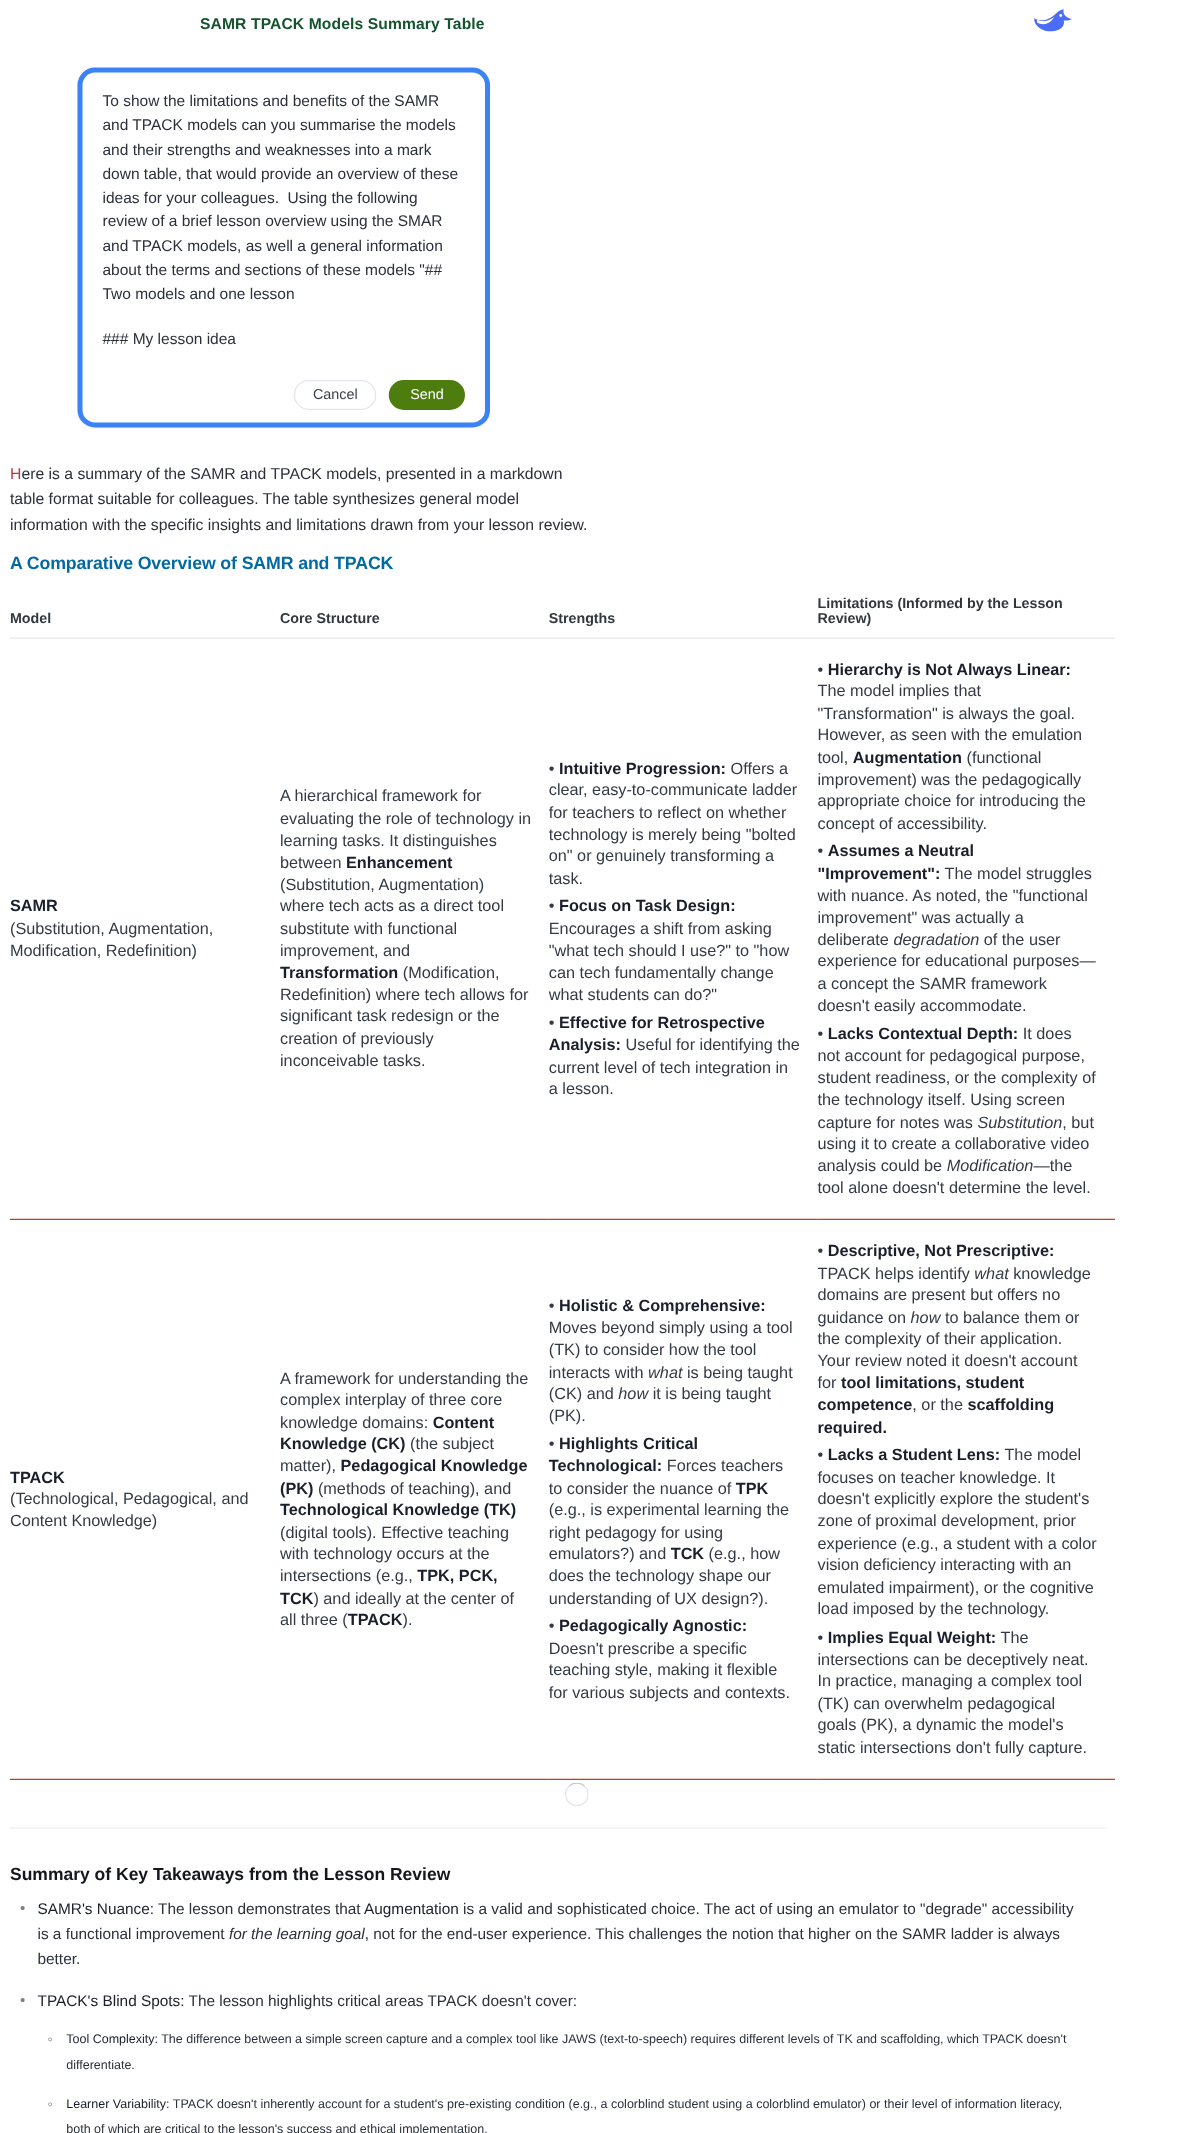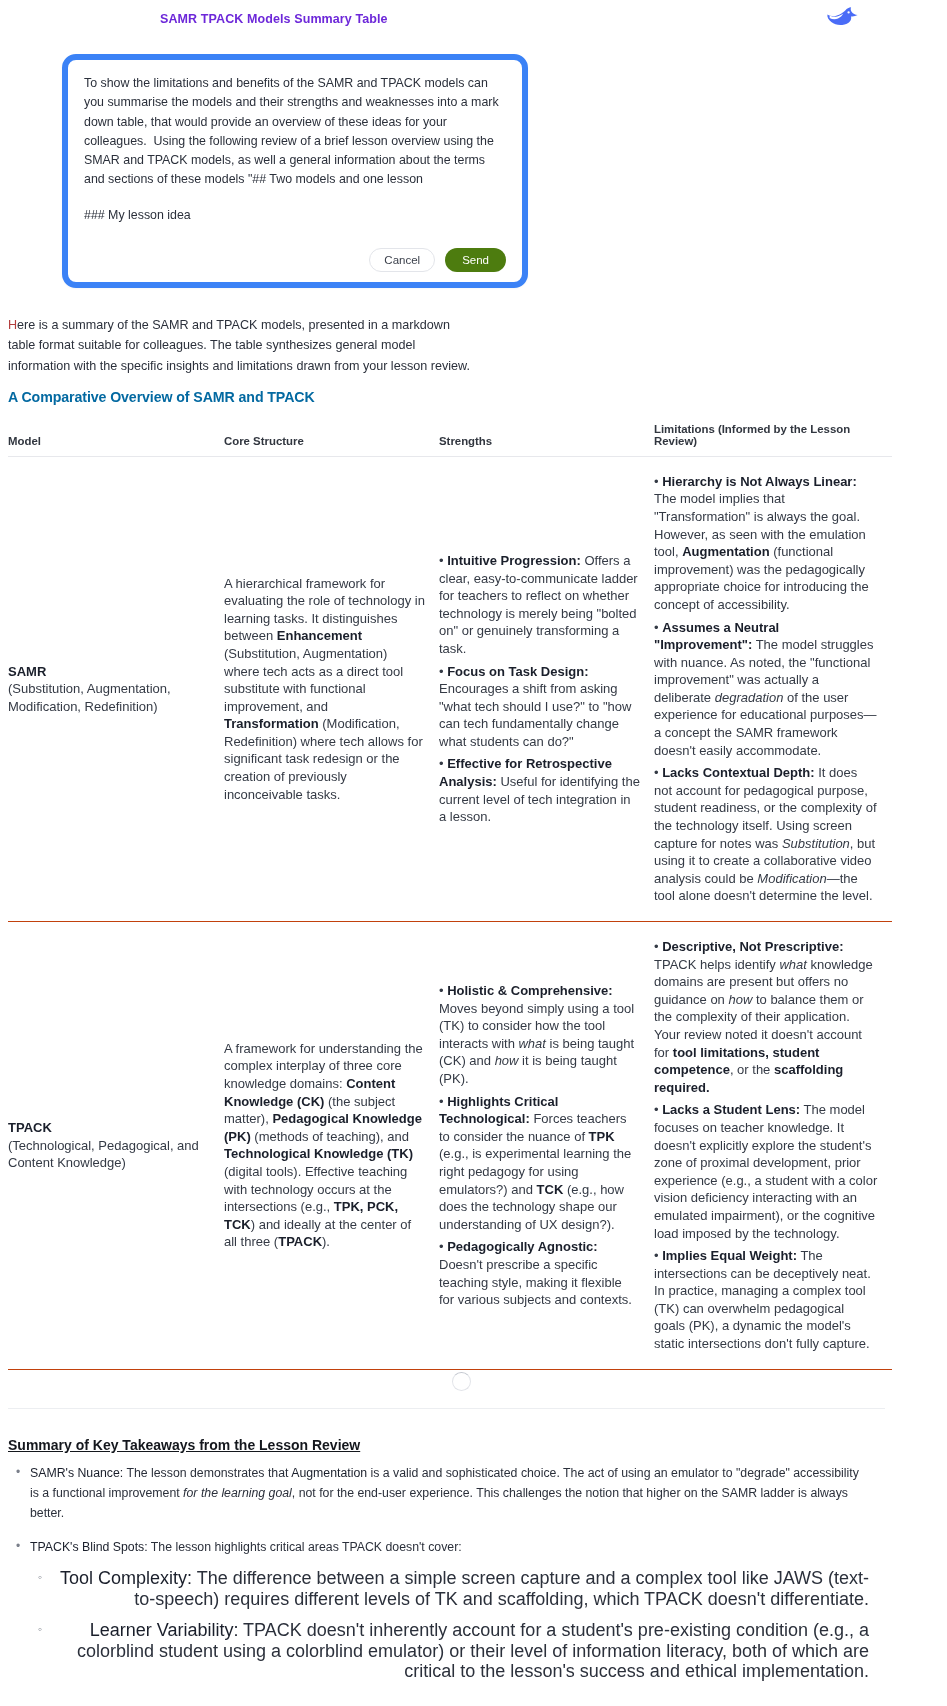--- a/index.html
+++ b/index.html
@@ -10,28 +10,28 @@
     font-family: "Liberation Sans", sans-serif;
     color: #1a1f2b;
     -webkit-font-smoothing: antialiased;
   }
   .page { position: relative; width: 947px; min-height: 1706px; }
 
   
   .topbar { position: relative; height: 40px; }
   .doc-title {
     position: absolute; left: 160px; top: 12px;
-    font-size: 12.5px; font-weight: 600; color: #6d28d9; letter-spacing: .1px;
+    font-size: 12.5px; font-weight: 600; color: #14532d; letter-spacing: .1px;
   }
   .brand-logo { position: absolute; right: 88px; top: 6px; width: 34px; height: 28px; }
 
   
   .prompt-wrap { padding: 14px 0 0 62px; }
   .prompt-card {
-    width: 466px; background: #ffffff; border: 6px solid #3b82f6;
+    width: 330px; background: #ffffff; border: 4px solid #3b82f6;
     border-radius: 14px; padding: 14px 16px 10px 16px;
     box-shadow: 0 1px 2px rgba(16,24,40,.04);
   }
   .prompt-text {
     font-size: 12.4px; line-height: 19.3px; color: #2b303b; white-space: pre-wrap;
   }
   .prompt-sub { font-size: 12.4px; line-height: 19.3px; color: #2b303b; margin-top: 16px; }
   .prompt-actions { display:flex; justify-content:flex-end; gap: 10px; margin-top: 23px; }
   .btn-cancel {
     background: #fff; border: 1px solid #e3e5ea; border-radius: 16px;
@@ -83,35 +83,35 @@
   .spinner {
     position: absolute; left: 444px; top: 2px;
     width: 19px; height: 19px; border-radius: 50%;
     border: 1.7px solid #e2e4e9; border-top-color: #c3c7cf;
   }
   .hr-light { border: none; border-top: 1px solid #eceef1; margin: 12px 0 0 0; }
 
   
   .lower { padding: 0 78px 0 8px; }
   .lower h3 {
-    font-size: 14px; font-weight: 700; color: #14171d; margin: 28px 0 10px 0; text-decoration: underline;
+    font-size: 14px; font-weight: 700; color: #14171d; margin: 28px 0 10px 0;
   }
   ul.lv1 { margin: 0; padding-left: 22px; list-style: none; }
   ul.lv1 > li {
     position: relative; font-size: 12.3px; line-height: 20.4px;
     color: #2b303b; margin-bottom: 13px;
   }
   ul.lv1 > li::before {
     content: "•"; position: absolute; left: -14px; top: -1px;
     color: #7a7f8a; font-size: 12px;
   }
   ul.lv2 { margin: 11px 0 0 0; padding-left: 23px; list-style: none; }
   ul.lv2 > li {
-    position: relative; font-size: 18px; line-height: 20.4px;
-    color: #2b303b; margin-bottom: 11px; text-align: right;
+    position: relative; font-size: 10px; line-height: 20.4px;
+    color: #2b303b; margin-bottom: 11px;
   }
   ul.lv2 > li::before {
     content: "◦"; position: absolute; left: -15px; top: -1px;
     color: #7a7f8a; font-size: 12px;
   }
   ul.lv1 b, ul.lv2 b { font-weight: 400; color: #1a1f2b; }
   ul.lv1 i, ul.lv2 i { font-style: italic; }
 </style>
 </head>
 <body>

